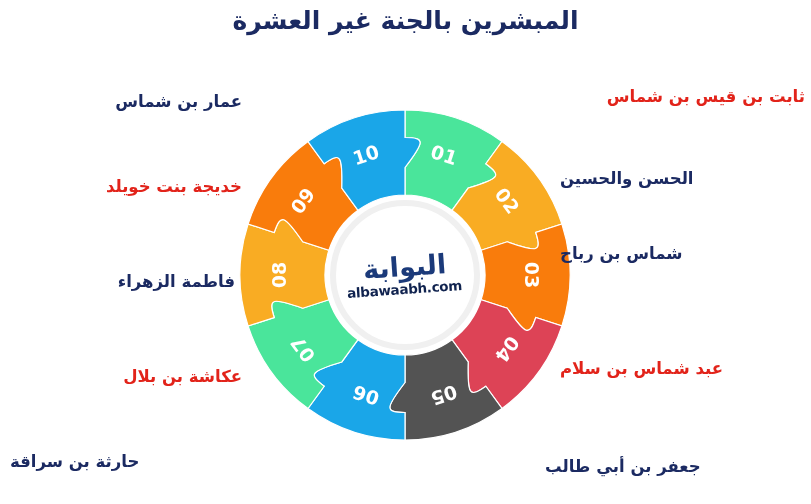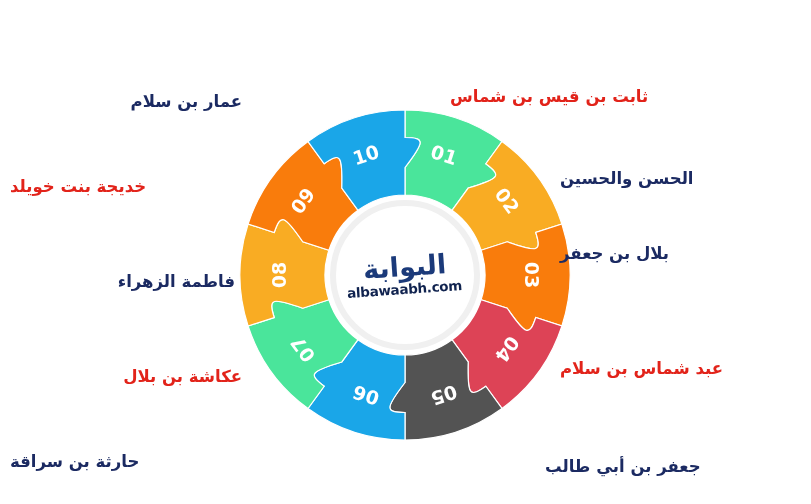--- a/index.html
+++ b/index.html
@@ -90,20 +90,21 @@
   .lbl.red{color:#e2231a;}
   .lbl.navy{color:#1b2a62;}
   .lbl.right{text-align:left;}
   .lbl.left{text-align:right;}
 </style>
 </head>
 <body>
 
 <div id="stage">
 
+  <div class="title">المبشرين بالجنة غير العشرة</div>
 
   <div class="wheel-wrap">
     <svg id="wheel-svg" viewBox="0 0 330 330">
       <g id="seg-layer">
           <path d="M 165.00 0.00 A 165 165 0 0 1 261.98 31.51 L 245.82 53.76 C 262.03 65.75 259.91 68.66 228.19 78.03 L 212.02 100.28 A 80 80 0 0 0 165.00 85.00 L 165.00 57.50 C 185.16 31.27 185.16 27.67 165.00 27.50 Z" fill="#4ae59b" stroke="#ffffff" stroke-width="1.2"></path>
           <path d="M 261.98 31.51 A 165 165 0 0 1 321.92 114.01 L 295.77 122.51 C 301.84 141.73 298.41 142.85 267.24 131.78 L 241.08 140.28 A 80 80 0 0 0 212.02 100.28 L 228.19 78.03 C 259.91 68.66 262.03 65.75 245.82 53.76 Z" fill="#f9ac23" stroke="#ffffff" stroke-width="1.2"></path>
           <path d="M 321.92 114.01 A 165 165 0 0 1 321.92 215.99 L 295.77 207.49 C 289.38 226.61 285.96 225.50 267.24 198.22 L 241.08 189.72 A 80 80 0 0 0 241.08 140.28 L 267.24 131.78 C 298.41 142.85 301.84 141.73 295.77 122.51 Z" fill="#f97c0c" stroke="#ffffff" stroke-width="1.2"></path>
           <path d="M 321.92 215.99 A 165 165 0 0 1 261.98 298.49 L 245.82 276.24 C 229.41 287.95 227.30 285.04 228.19 251.97 L 212.02 229.72 A 80 80 0 0 0 241.08 189.72 L 267.24 198.22 C 285.96 225.50 289.38 226.61 295.77 207.49 Z" fill="#dd4356" stroke="#ffffff" stroke-width="1.2"></path>
           <path d="M 261.98 298.49 A 165 165 0 0 1 165.00 330.00 L 165.00 302.50 C 144.84 302.33 144.84 298.73 165.00 272.50 L 165.00 245.00 A 80 80 0 0 0 212.02 229.72 L 228.19 251.97 C 227.30 285.04 229.41 287.95 245.82 276.24 Z" fill="#535353" stroke="#ffffff" stroke-width="1.2"></path>
           <path d="M 165.00 330.00 A 165 165 0 0 1 68.02 298.49 L 84.18 276.24 C 67.97 264.25 70.09 261.34 101.81 251.97 L 117.98 229.72 A 80 80 0 0 0 165.00 245.00 L 165.00 272.50 C 144.84 298.73 144.84 302.33 165.00 302.50 Z" fill="#1aa6e8" stroke="#ffffff" stroke-width="1.2"></path>
@@ -126,25 +127,25 @@
         </g>
     </svg>
 
     <div class="hub">
       <div class="hub-ar">البوابة</div>
       <div class="hub-lat">albawaabh.com</div>
     </div>
   </div>
 
   <div id="label-layer">
-      <div class="lbl right red" style="left: 450px; top: 88px; width: 355px; text-align: left;">ثابت بن قيس بن شماس</div>
+      <div class="lbl right red" style="left: 450px; top: 88px; width: 355px; text-align: right;">ثابت بن قيس بن شماس</div>
       <div class="lbl right navy" style="left: 560px; top: 150px; width: 245px; text-align: left; margin-top: 20px;">الحسن والحسين</div>
-      <div class="lbl right navy" style="left: 560px; top: 245px; width: 245px; text-align: left;">بلال بن جعفر</div>
+      <div class="lbl right navy" style="left: 560px; top: 245px; width: 245px; text-align: left;">شماس بن رباح</div>
       <div class="lbl right red" style="left: 560px; top: 360px; width: 245px; text-align: left;">عبد شماس بن سلام</div>
       <div class="lbl right navy" style="left: 545px; top: 458px; width: 260px; text-align: left;">جعفر بن أبي طالب</div>
-      <div class="lbl left navy" style="left: 10px; top: 93px; width: 232px; text-align: right;">عمار بن سلام</div>
-      <div class="lbl left red" style="left: 10px; top: 178px; width: 232px; text-align: left;">خديجة بنت خويلد</div>
+      <div class="lbl left navy" style="left: 10px; top: 93px; width: 232px; text-align: right;">عمار بن شماس</div>
+      <div class="lbl left red" style="left: 10px; top: 178px; width: 232px; text-align: right;">خديجة بنت خويلد</div>
       <div class="lbl left navy" style="left: 0px; top: 273px; width: 235px; ">فاطمة الزهراء</div>
       <div class="lbl left red" style="left: 10px; top: 368px; width: 232px; text-align: right;">عكاشة بن بلال</div>
       <div class="lbl left navy" style="left: 10px; top: 453px; width: 235px; text-align: left;">حارثة بن سراقة</div>
     </div>
 
 </div>
 
 </body></html>

